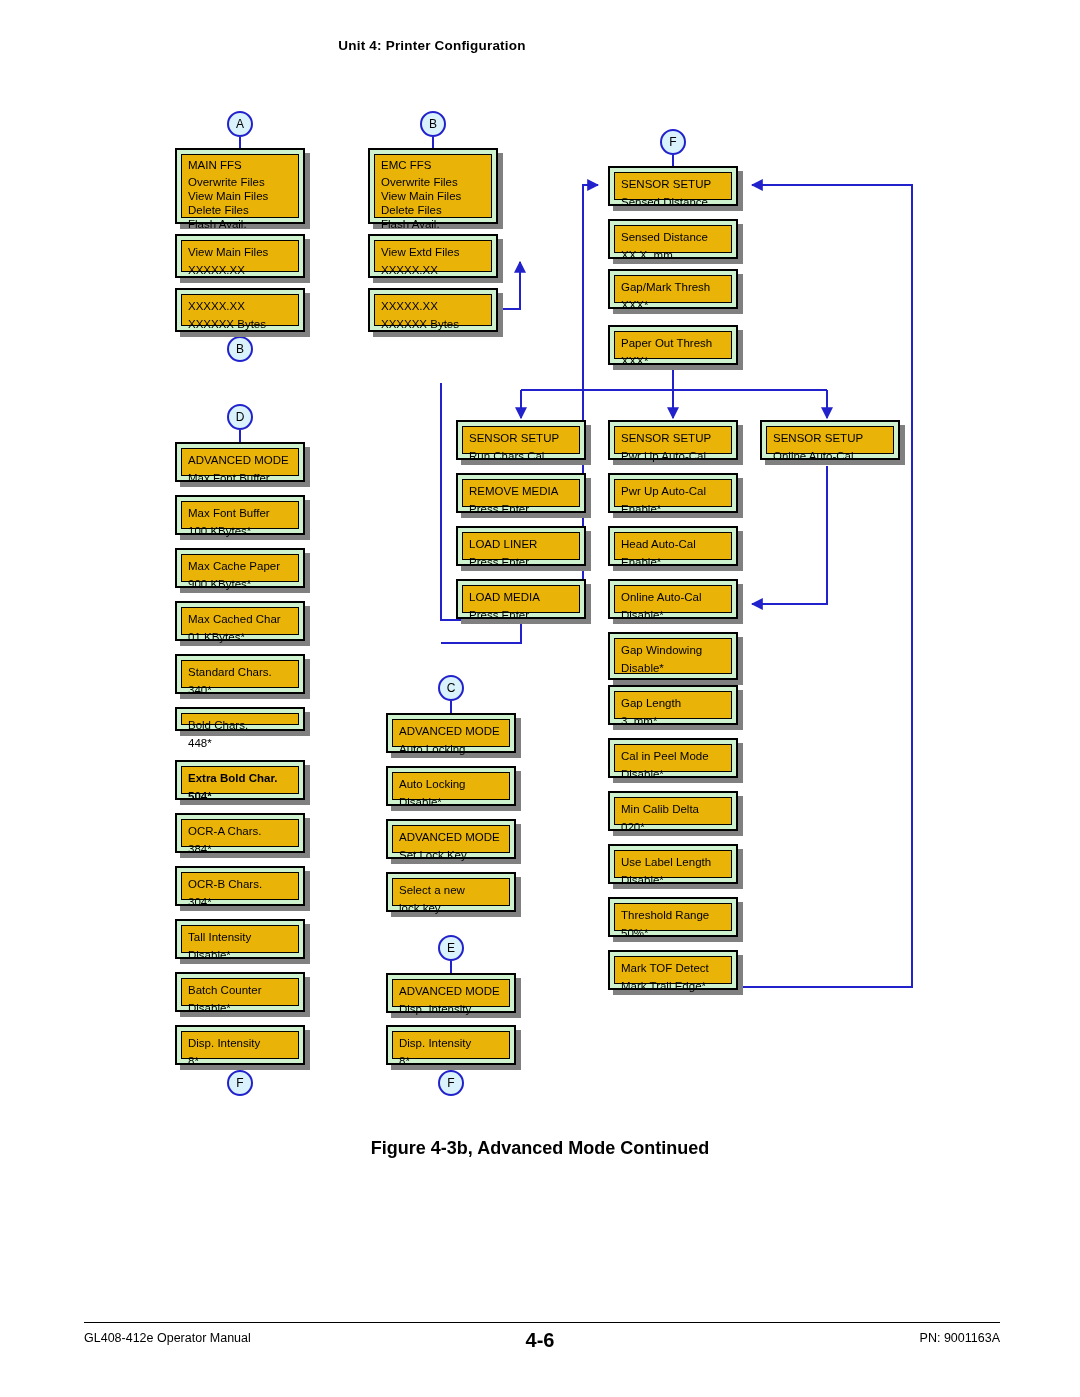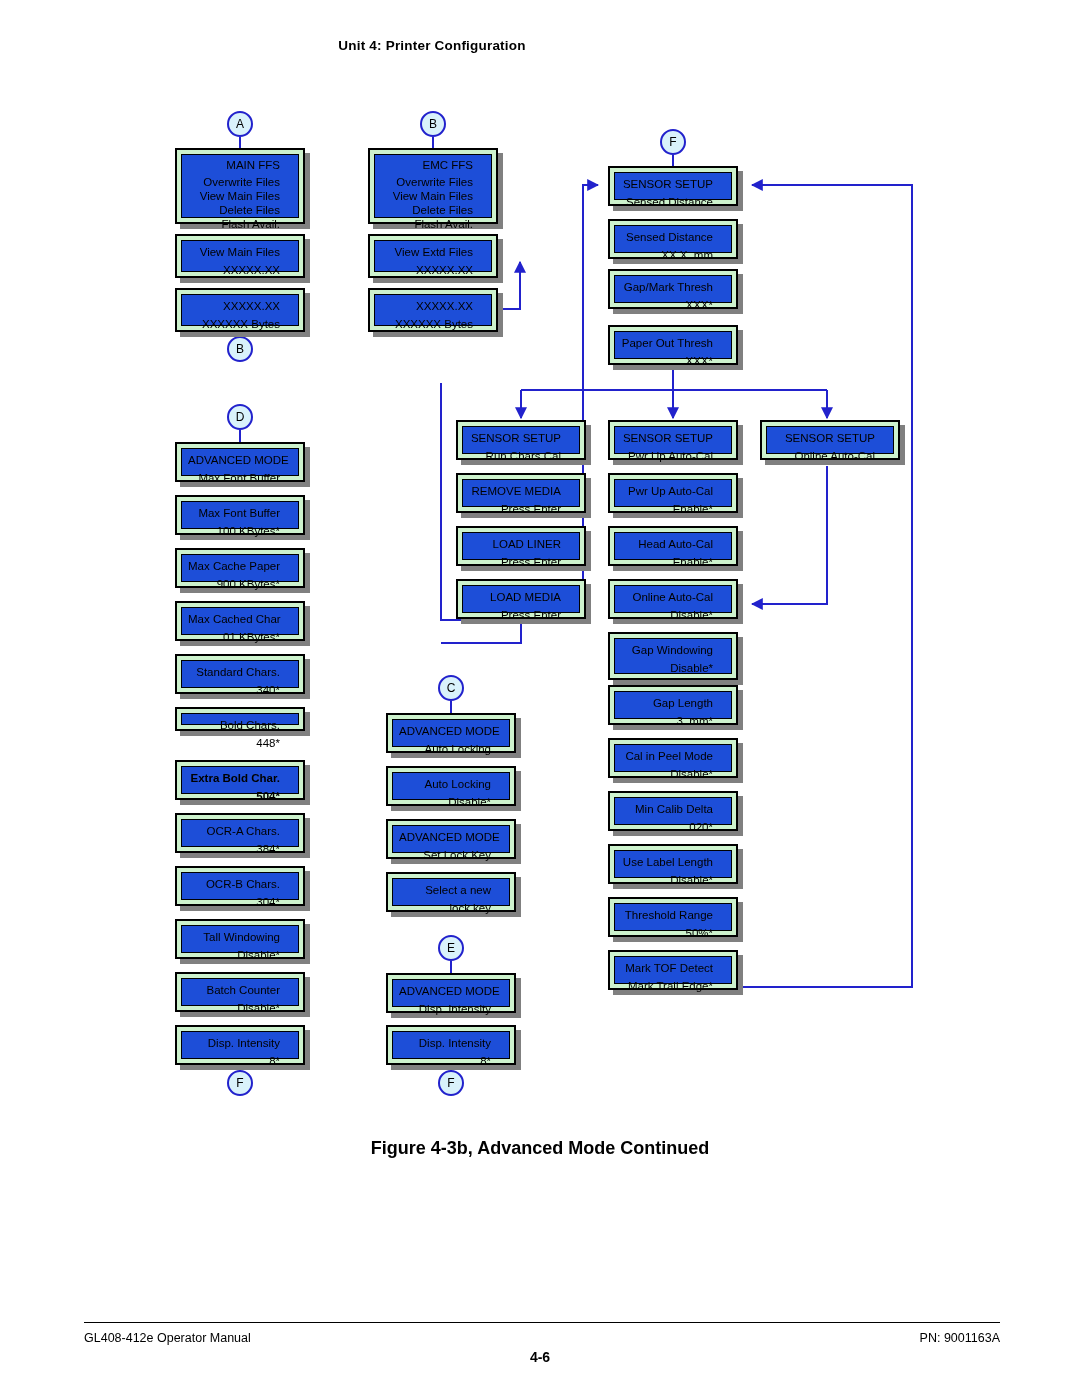--- a/index.html
+++ b/index.html
@@ -49,23 +49,22 @@
     left: 84px;
     top: 1331px;
     font-size: 12.5px;
   }
   .footer-center {
     position: absolute;
     left: 0;
     top: 1329px;
     width: 1080px;
     text-align: center;
-    font-size: 14px;
+    font-size: 20px;
     font-weight: bold;
-    margin-top: 20px;
   }
   .footer-right {
     position: absolute;
     right: 80px;
     top: 1331px;
     font-size: 12.5px;
   }
 
   
   #diagram {
@@ -93,24 +92,23 @@
     box-shadow: 5px 5px 0 0 #808080;
     padding: 0;
   }
   .lcd .inner {
     position: absolute;
     left: 4px;
     top: 4px;
     right: 4px;
     bottom: 4px;
     border: 1px solid #000000;
-    background: #1d4ed8;
+    background: #eab308;
     box-sizing: border-box;
     padding: 4px 18px 0 6px;
-    text-align: right;
   }
   .lcd .line {
     font-size: 11.5px;
     line-height: 15px;
     white-space: pre;
     color: #000;
   }
   .lcd .line.gap {
     margin-top: 3px;
   }
@@ -283,21 +281,21 @@
     </div>
   </div>
   <div class="lcd" style="left:175px; top:866px; width:130px; height:40px;">
     <div class="inner">
       <div class="line">OCR-B Chars.</div>
       <div class="line gap">304*</div>
     </div>
   </div>
   <div class="lcd" style="left:175px; top:919px; width:130px; height:40px;">
     <div class="inner">
-      <div class="line">Tall Windowing</div>
+      <div class="line">Tall Intensity</div>
       <div class="line gap">Disable*</div>
     </div>
   </div>
   <div class="lcd" style="left:175px; top:972px; width:130px; height:40px;">
     <div class="inner">
       <div class="line">Batch Counter</div>
       <div class="line gap">Disable*</div>
     </div>
   </div>
   <div class="lcd" style="left:175px; top:1025px; width:130px; height:40px;">

